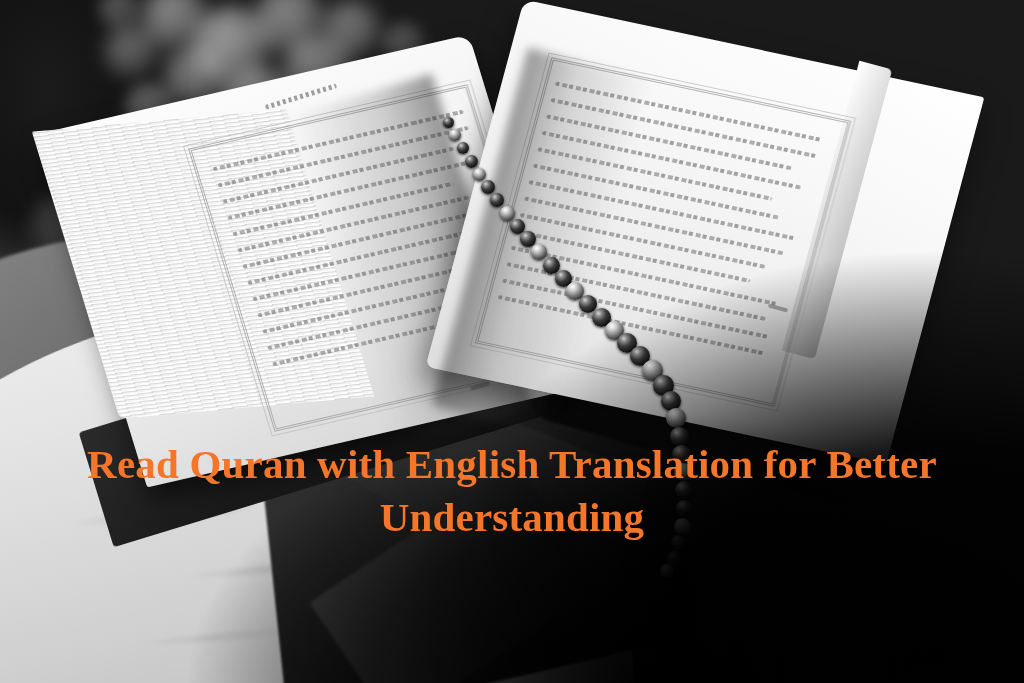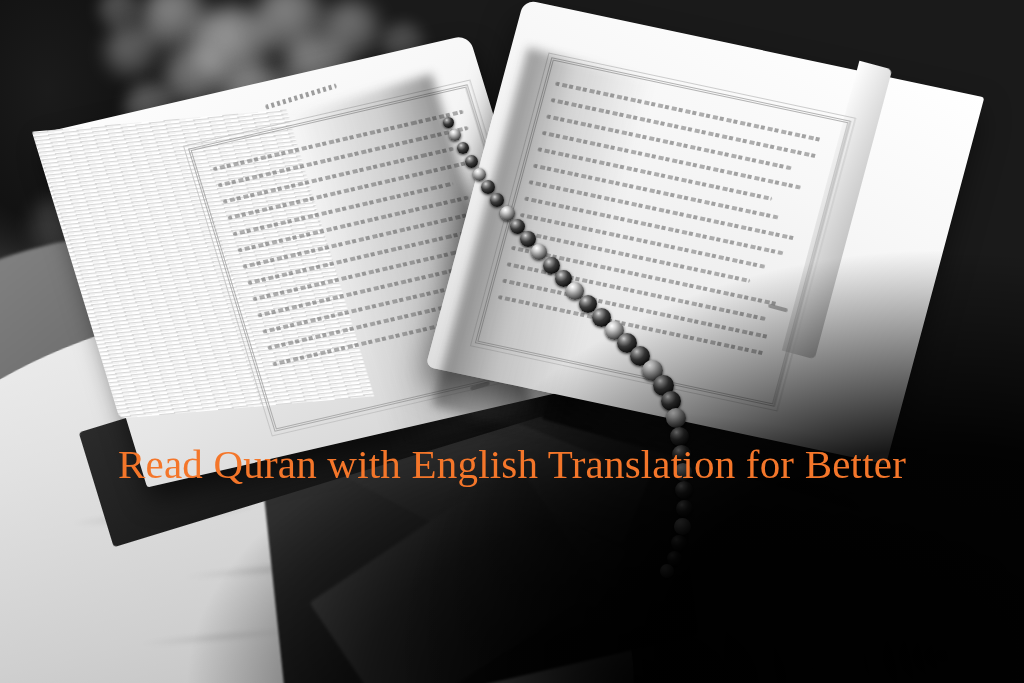--- a/index.html
+++ b/index.html
@@ -260,21 +260,21 @@
   }
 
   
   .headline {
     position: absolute;
     left: 0; right: 0;
     top: 438px;
     text-align: center;
     line-height: 1.30;
     letter-spacing: .2px;
-    font-weight: 400;
+    font-weight: 700;
     font-size: 41px;
     color: #F4762A;
     padding: 0 64px;
     text-rendering: optimizeLegibility;
   }
   .headline .hl-line { display: block; white-space: nowrap; }
 </style>
 </head>
 <body>
 
@@ -394,15 +394,16 @@
         <div class="bead" style="left: 671px; top: 535px; width: 16px; height: 16px;"></div>
         <div class="bead" style="left: 666.5px; top: 550.5px; width: 15px; height: 15px;"></div>
         <div class="bead cap" style="left: 660px; top: 564px; width: 14px; height: 14px;"></div>
       </div>
 
     <div class="bg-darkmass"></div>
   </div>
 
   <div class="headline">
     <span class="hl-line">Read Quran with English Translation for Better</span>
+    <span class="hl-line">Understanding</span>
   </div>
 
 </div>
 
 </body></html>

